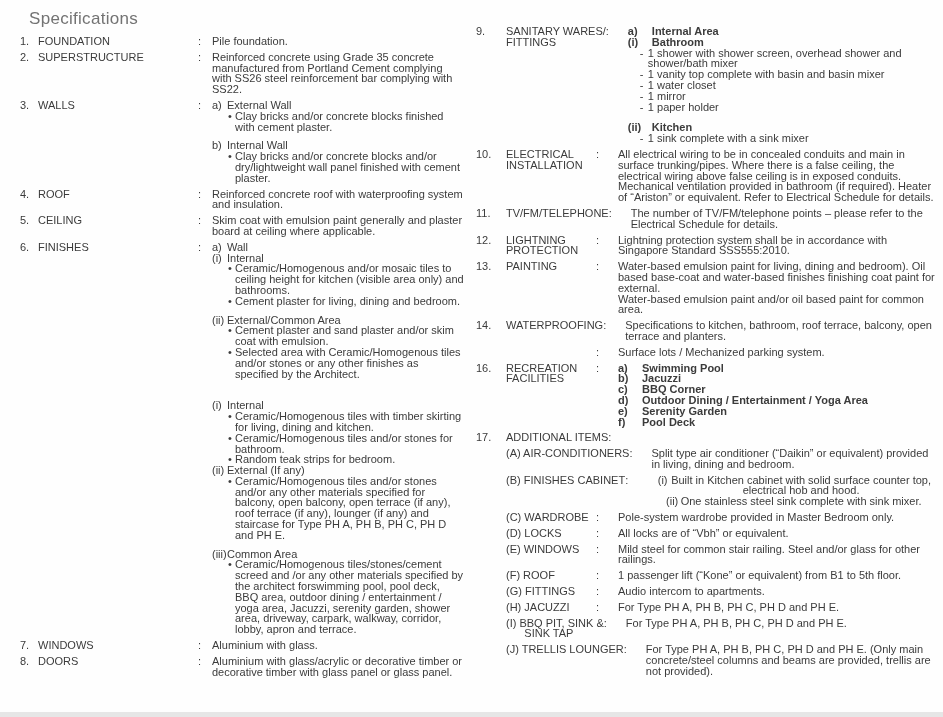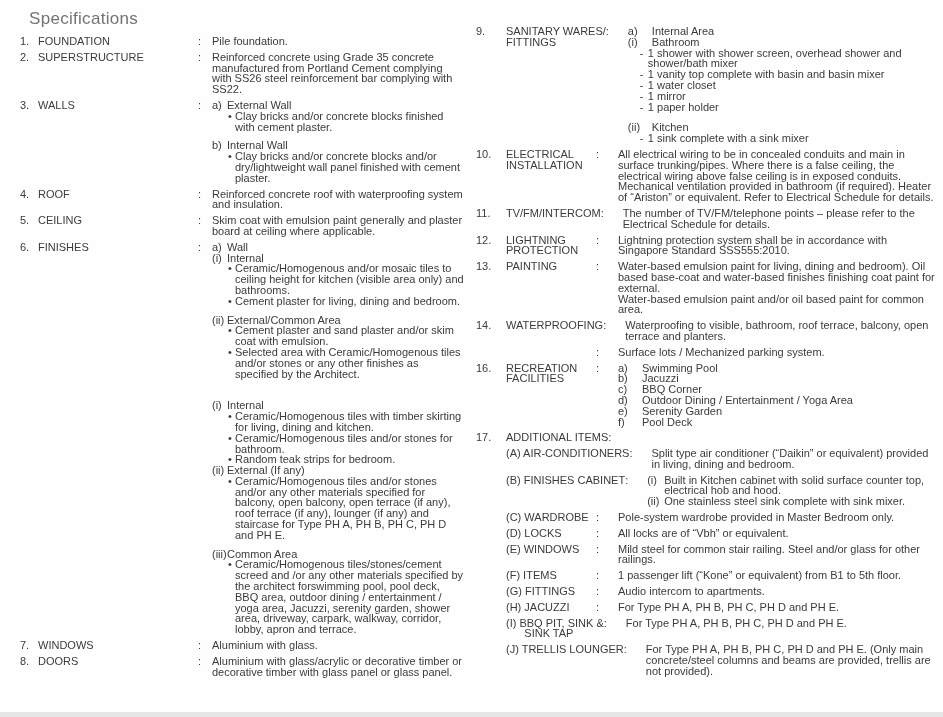--- a/index.html
+++ b/index.html
@@ -27,24 +27,24 @@
   .c-label{flex:0 0 160px;white-space:pre;}
   .col-right .c-label{flex:0 0 90px;}
   .c-colon{flex:0 0 14px;text-align:left;}
   .col-right .c-colon{flex:0 0 22px;}
   .c-desc{flex:1 1 auto;min-width:0;}
   .blk{margin:0;}
   
   .l{padding-left:15px;}
   .l .mk{display:inline-block;min-width:15px;margin-left:-15px;}
   
-  .A{padding-left:24px;}
+  .A{padding-left:24px;font-weight:bold;}
   .A .mk{display:inline-block;min-width:24px;margin-left:-24px;}
   
-  .l2{padding-left:17px;}
+  .l2{padding-left:17px;text-align:center;}
   .l2 .mk{display:inline-block;min-width:17px;margin-left:-17px;}
   
   .b{padding-left:23px;}
   .b .mk{display:inline-block;width:7px;margin-left:-7px;}
   
   .d{padding-left:20px;}
   .d .mk{display:inline-block;width:8px;margin-left:-8px;}
   .spacer{height:8px;}
   .spacer-md{height:10px;}
   .spacer-lg{height:21px;}
@@ -165,21 +165,21 @@
         <span class="c-num">10.</span>
         <span class="c-label">ELECTRICAL
 INSTALLATION</span>
         <span class="c-colon">:</span>
         <div class="c-desc">
           <div class="blk p">All electrical wiring to be in concealed conduits and main in surface trunking/pipes. Where there is a false ceiling, the electrical wiring above false ceiling is in exposed conduits. Mechanical ventilation provided in bathroom (if required). Heater of “Ariston” or equivalent. Refer to Electrical Schedule for details.</div>
         </div>
       </div>
       <div class="item-row">
         <span class="c-num">11.</span>
-        <span class="c-label">TV/FM/INTERCOM</span>
+        <span class="c-label">TV/FM/TELEPHONE</span>
         <span class="c-colon">:</span>
         <div class="c-desc">
           <div class="blk p">The number of TV/FM/telephone points – please refer to the Electrical Schedule for details.</div>
         </div>
       </div>
       <div class="item-row">
         <span class="c-num">12.</span>
         <span class="c-label">LIGHTNING
 PROTECTION</span>
         <span class="c-colon">:</span>
@@ -194,21 +194,21 @@
         <div class="c-desc">
           <div class="blk p">Water-based emulsion paint for living, dining and bedroom). Oil based base-coat and water-based finishes finishing coat paint for external.</div>
           <div class="blk p">Water-based emulsion paint and/or oil based paint for common area.</div>
         </div>
       </div>
       <div class="item-row">
         <span class="c-num">14.</span>
         <span class="c-label">WATERPROOFING</span>
         <span class="c-colon">:</span>
         <div class="c-desc">
-          <div class="blk p">Waterproofing to visible, bathroom, roof terrace, balcony, open terrace and planters.</div>
+          <div class="blk p">Specifications to kitchen, bathroom, roof terrace, balcony, open terrace and planters.</div>
         </div>
       </div>
       <div class="item-row">
         <span class="c-num"></span>
         <span class="c-label"></span>
         <span class="c-colon">:</span>
         <div class="c-desc">
           <div class="blk p">Surface lots / Mechanized parking system.</div>
         </div>
       </div>
@@ -268,21 +268,21 @@
       <div class="item-row">
         <span class="c-num"></span>
         <span class="c-label">(E) WINDOWS</span>
         <span class="c-colon">:</span>
         <div class="c-desc">
           <div class="blk p">Mild steel for common stair railing. Steel and/or glass for other railings.</div>
         </div>
       </div>
       <div class="item-row">
         <span class="c-num"></span>
-        <span class="c-label">(F) ITEMS</span>
+        <span class="c-label">(F) ROOF</span>
         <span class="c-colon">:</span>
         <div class="c-desc">
           <div class="blk p">1 passenger lift (“Kone” or equivalent) from B1 to 5th floor.</div>
         </div>
       </div>
       <div class="item-row">
         <span class="c-num"></span>
         <span class="c-label">(G) FITTINGS</span>
         <span class="c-colon">:</span>
         <div class="c-desc">

